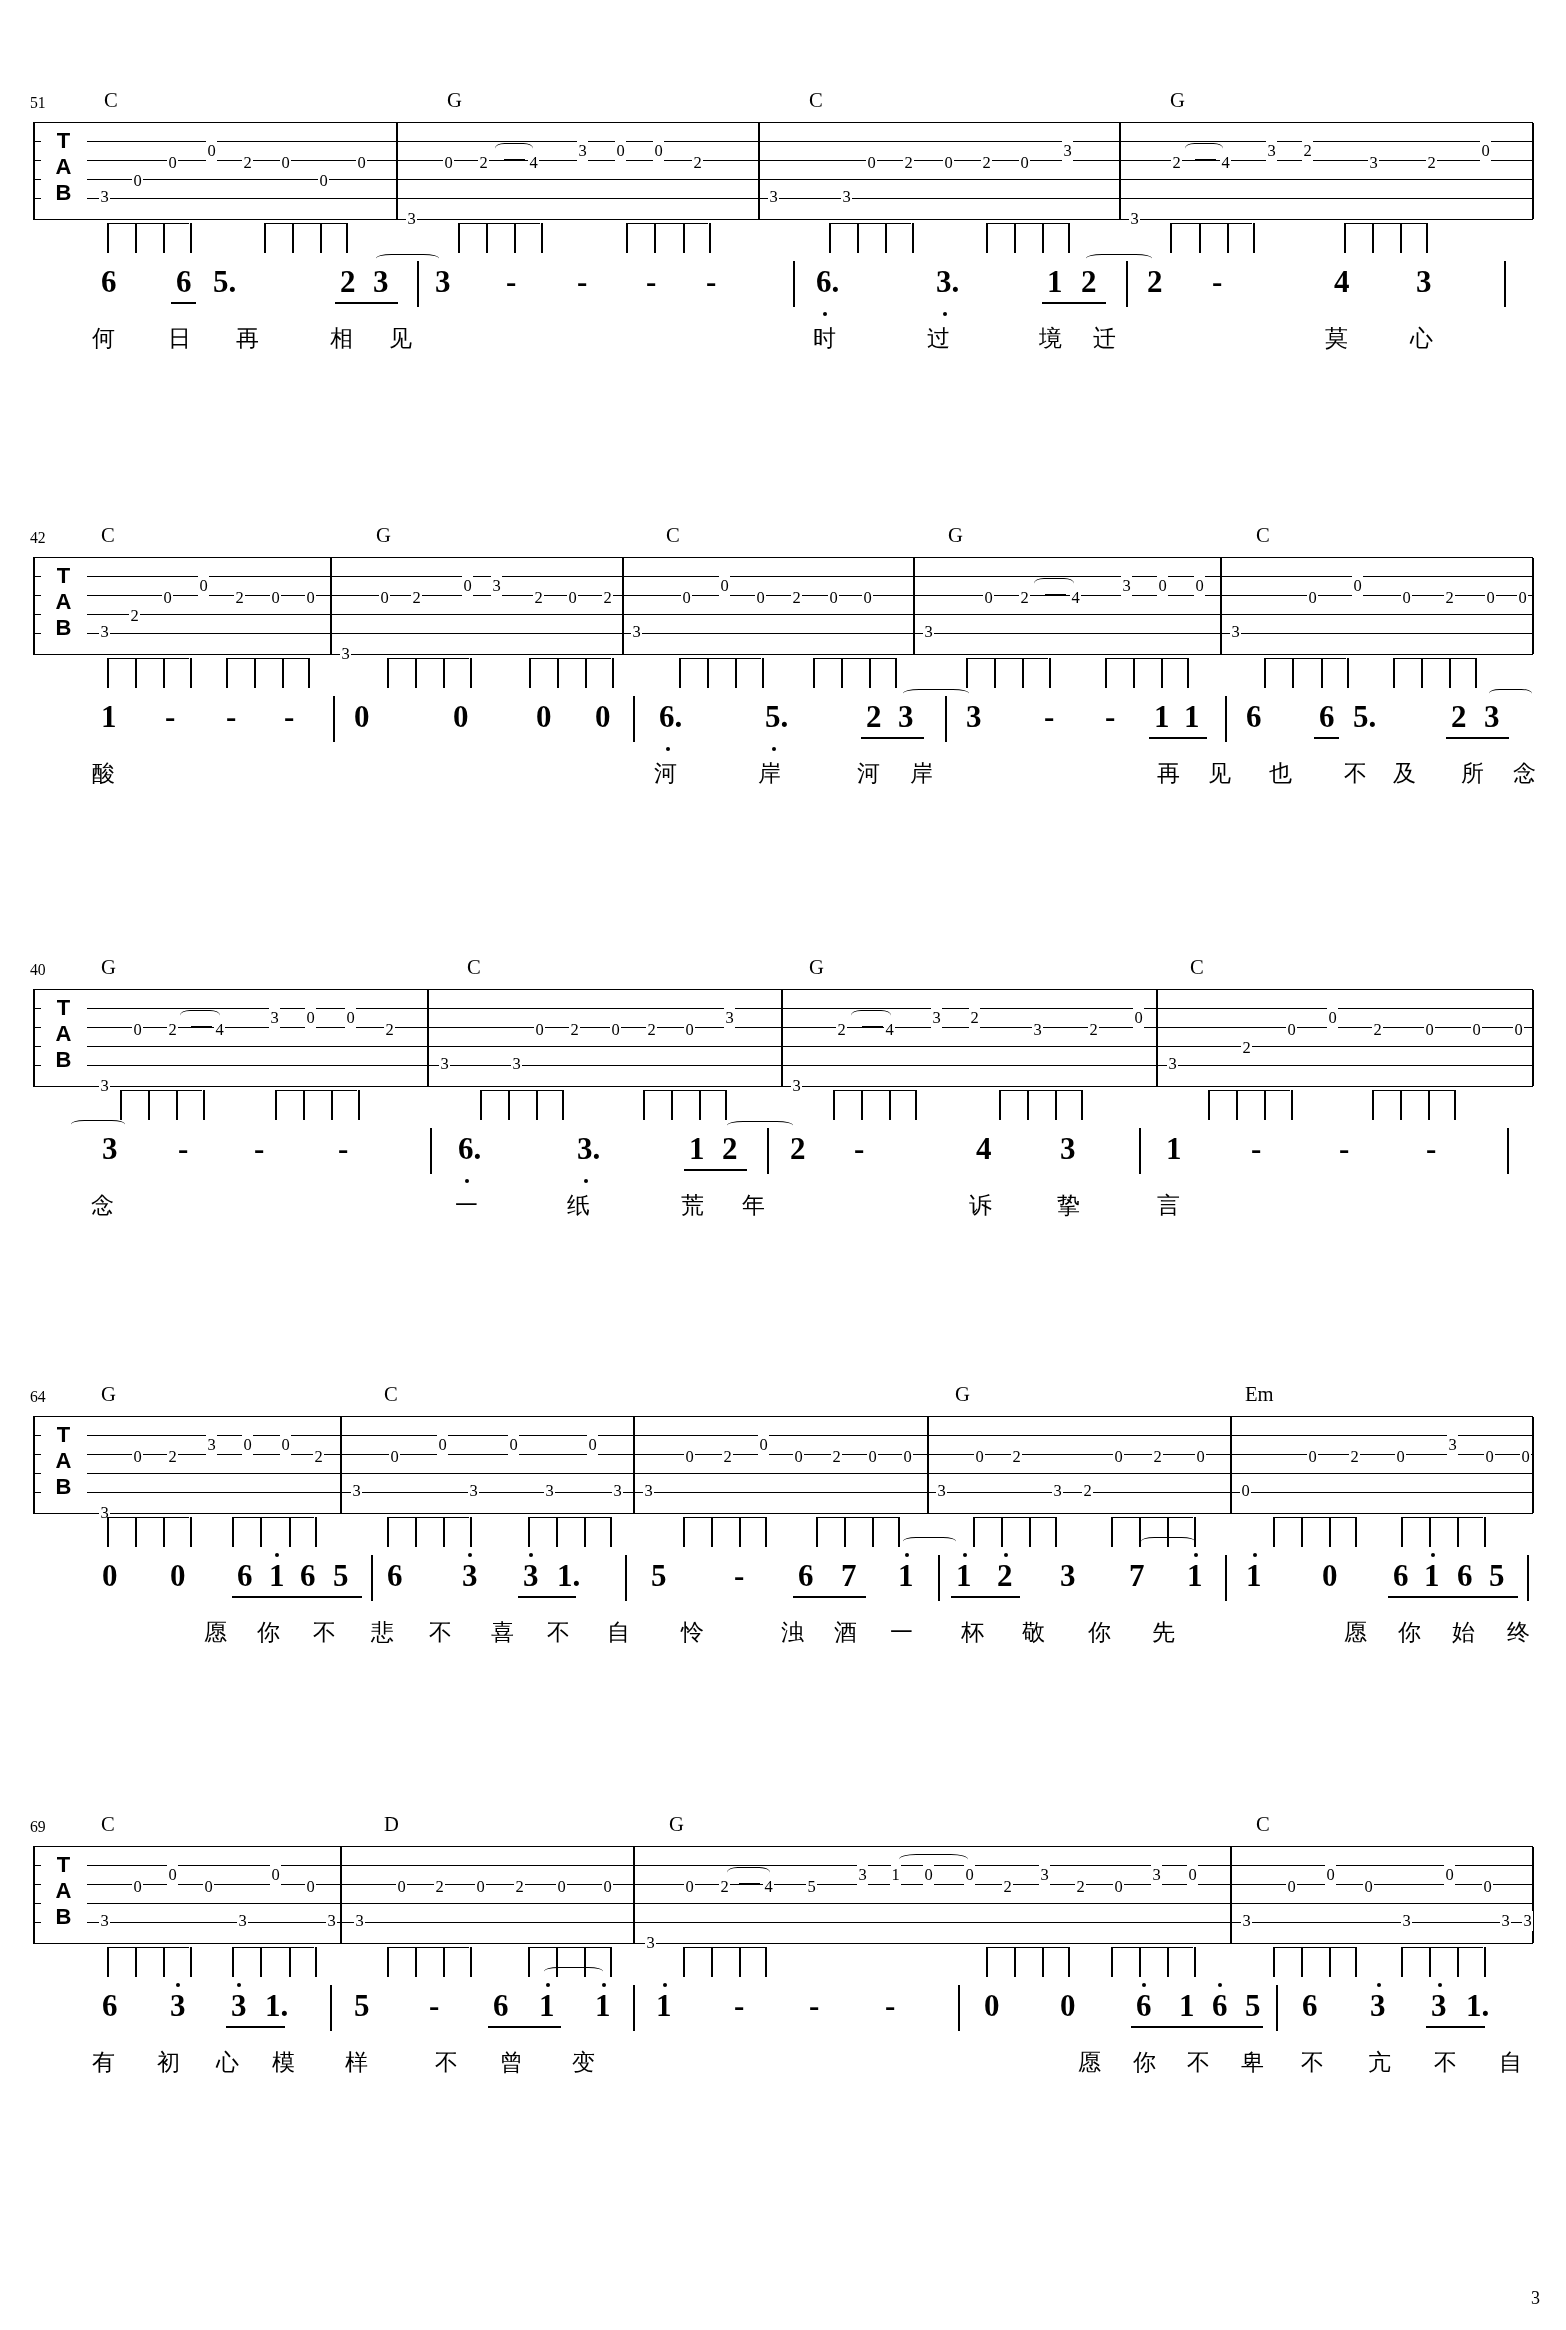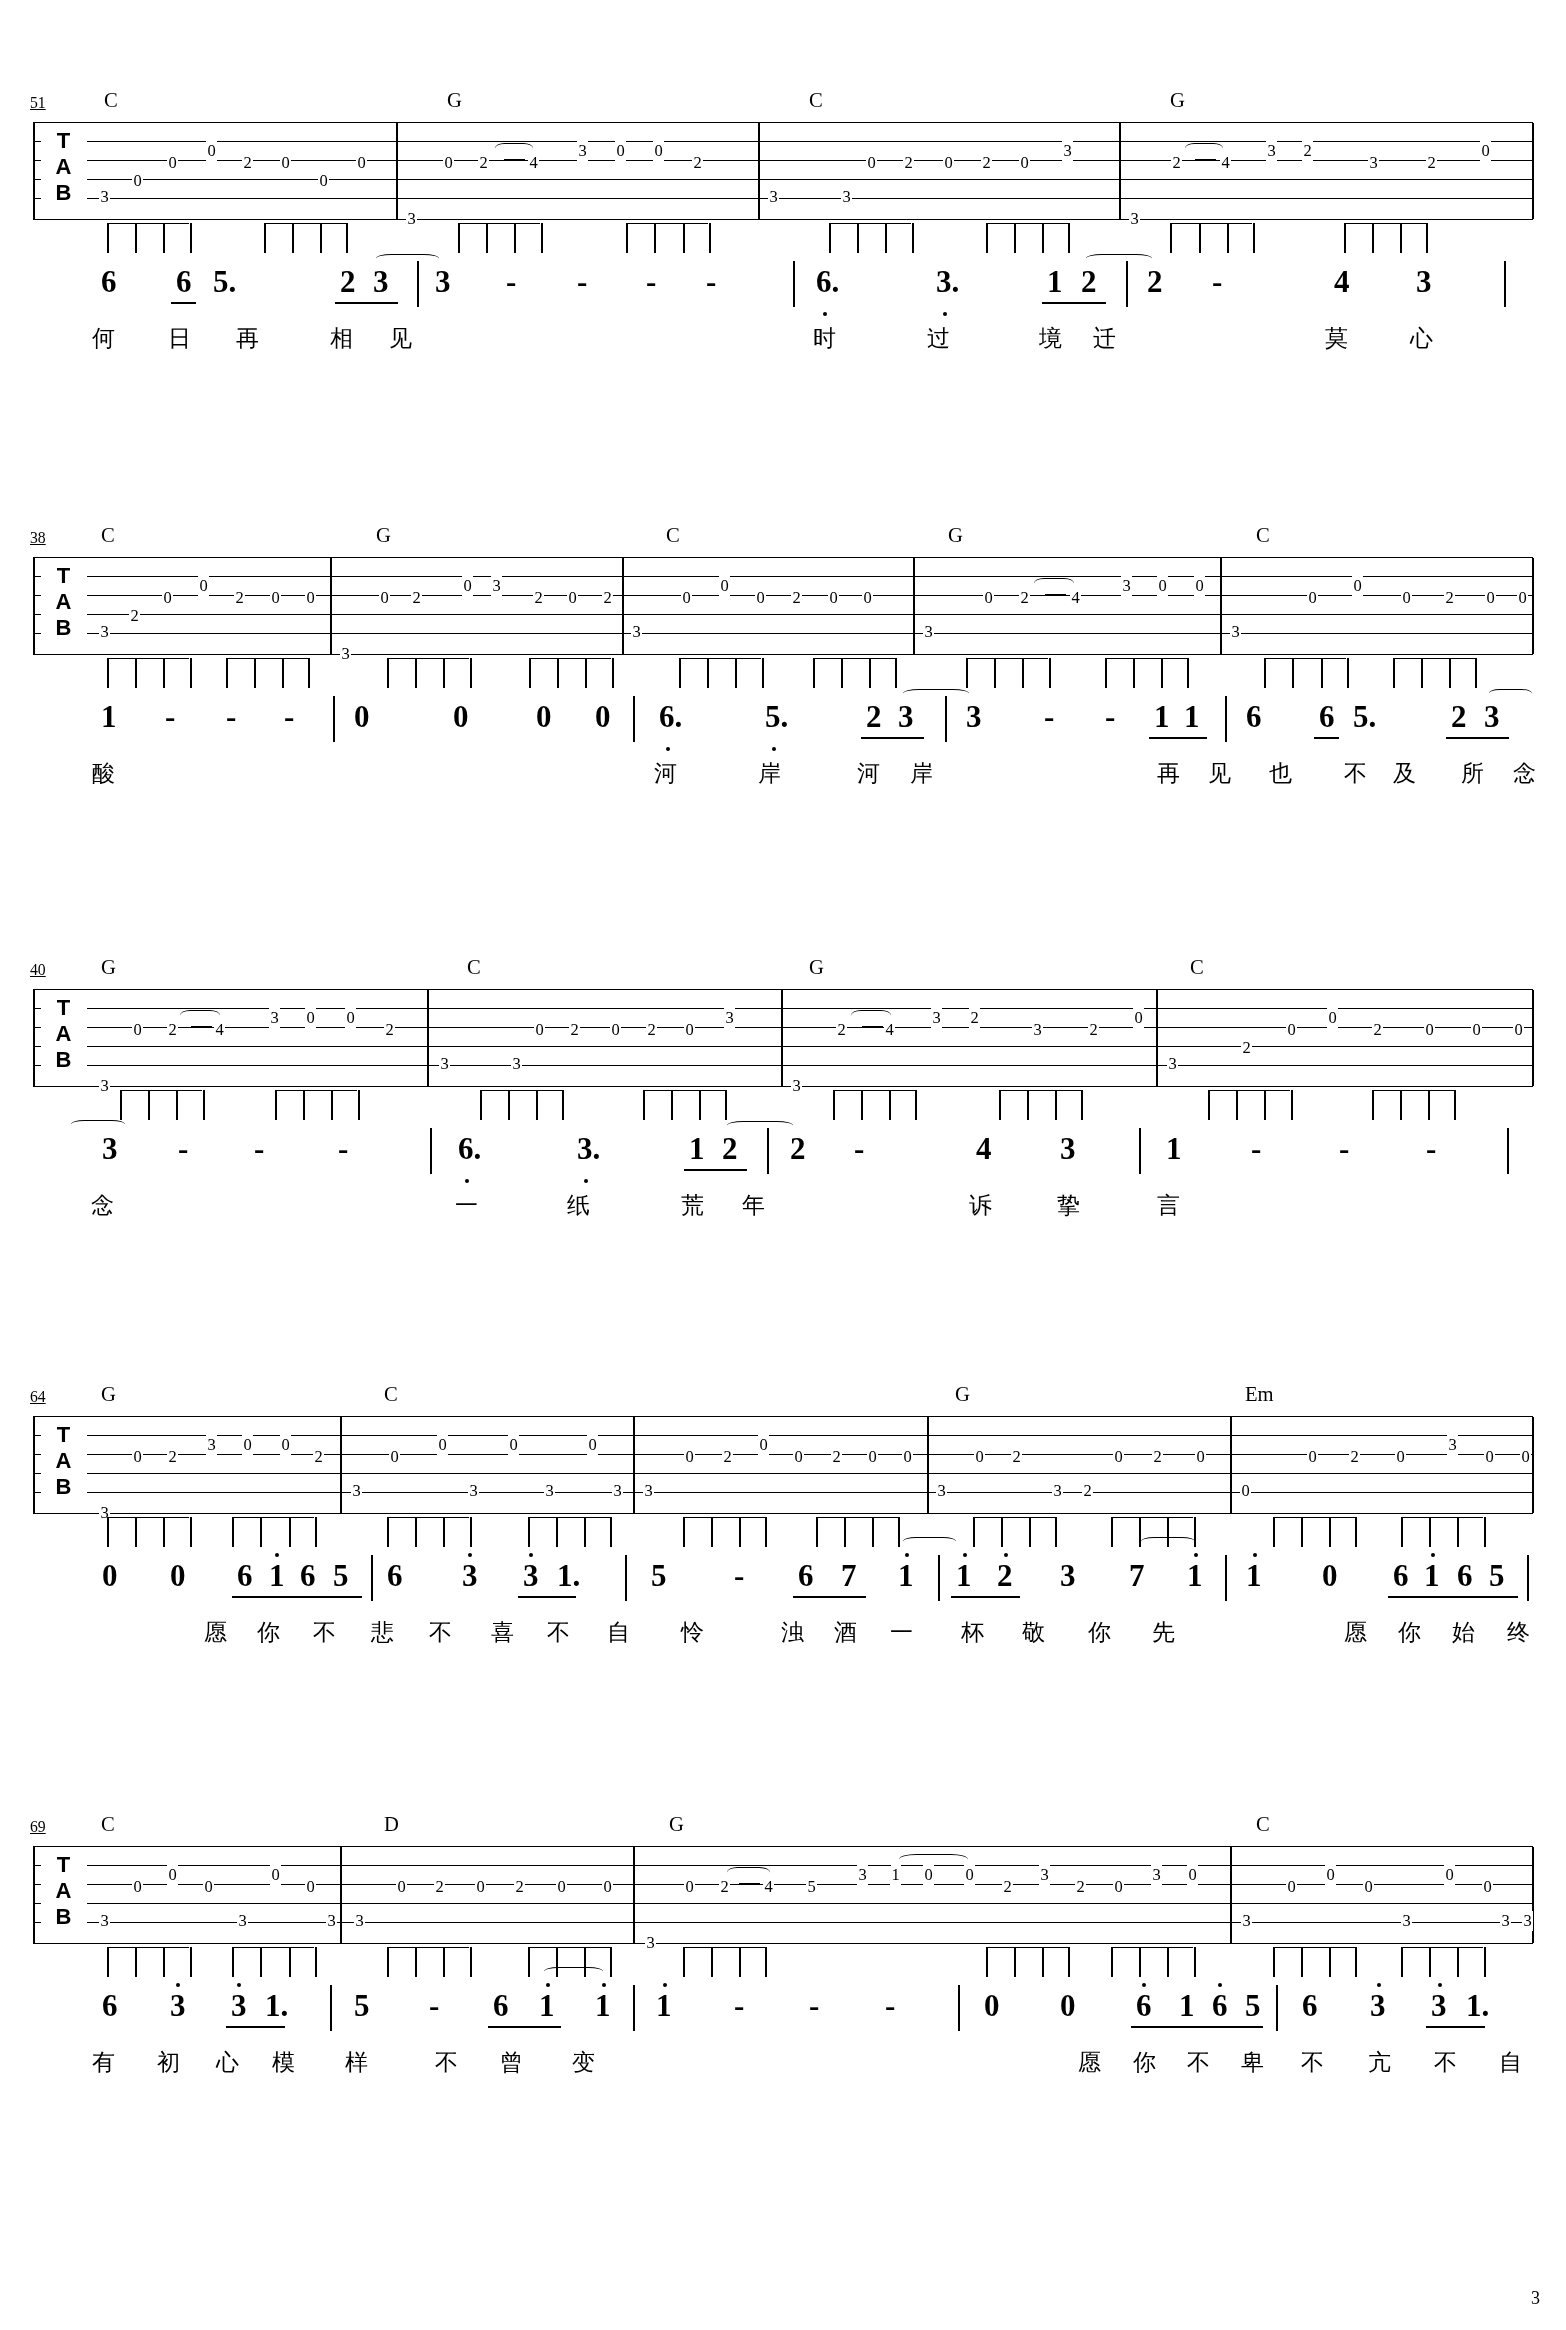--- a/index.html
+++ b/index.html
@@ -1,21 +1,21 @@
 <!DOCTYPE html>
 <html style="font-size:13px"><head>
 <meta charset="utf-8">
 <style>
   html,body{margin:0;padding:0;background:#ffffff;}
   body{width:1566px;height:2330px;position:relative;font-family:"Liberation Serif",serif;color:#000;}
   .page{position:relative;width:1566px;height:2330px;}
 
   
   .system{position:relative;margin:0 0 0 0;}
-  .sysnum{position:absolute;left:30px;top:-5px;font-size:15.7px;font-family:"Liberation Serif",serif;text-decoration:underline;}
+  .sysnum{position:absolute;left:30px;top:-5px;font-size:15.7px;font-family:"Liberation Serif",serif;}
   .chords{position:relative;height:25px;}
   .chord{position:absolute;font-size:20.6px;font-family:"Liberation Serif",serif;}
 
   
   .staff{position:relative;height:97px;border-top:1.6px solid #000;border-bottom:1.6px solid #000;}
   .staff .line{position:absolute;left:0;right:0;height:0.8px;background:#000;}
   .staff .bar{position:absolute;top:0;bottom:0;width:1.6px;background:#000;}
   .tabword{position:absolute;left:13px;top:5px;width:35px;text-align:center;font-weight:bold;font-family:"Liberation Sans",sans-serif;font-size:22px;line-height:26px;letter-spacing:0px;}
   .tabword span{display:block;}
   .tabmask{position:absolute;left:8.2px;top:1.6px;width:46px;height:92px;background:#fff;}
@@ -200,21 +200,21 @@
     <span class="ly" style="left:813px;">时</span>
     <span class="ly" style="left:927px;">过</span>
     <span class="ly" style="left:1039px;">境</span>
     <span class="ly" style="left:1093px;">迁</span>
     <span class="ly" style="left:1325px;">莫</span>
     <span class="ly" style="left:1410px;">心</span>
   </div>
 </div>
 
 <div class="system" style="position:absolute;left:0;top:534px;width:1566px;">
-  <div class="sysnum">38</div>
+  <div class="sysnum">42</div>
 
   <div class="chords" style="position:absolute;left:0;top:-10px;width:1566px;height:25px;">
     <span class="chord" style="left:101px;">C</span>
     <span class="chord" style="left:376px;">G</span>
     <span class="chord" style="left:666px;">C</span>
     <span class="chord" style="left:948px;">G</span>
     <span class="chord" style="left:1256px;">C</span>
   </div>
 
   <div class="staff" style="position:absolute;left:33px;top:23px;width:1500px;height:96px;">

